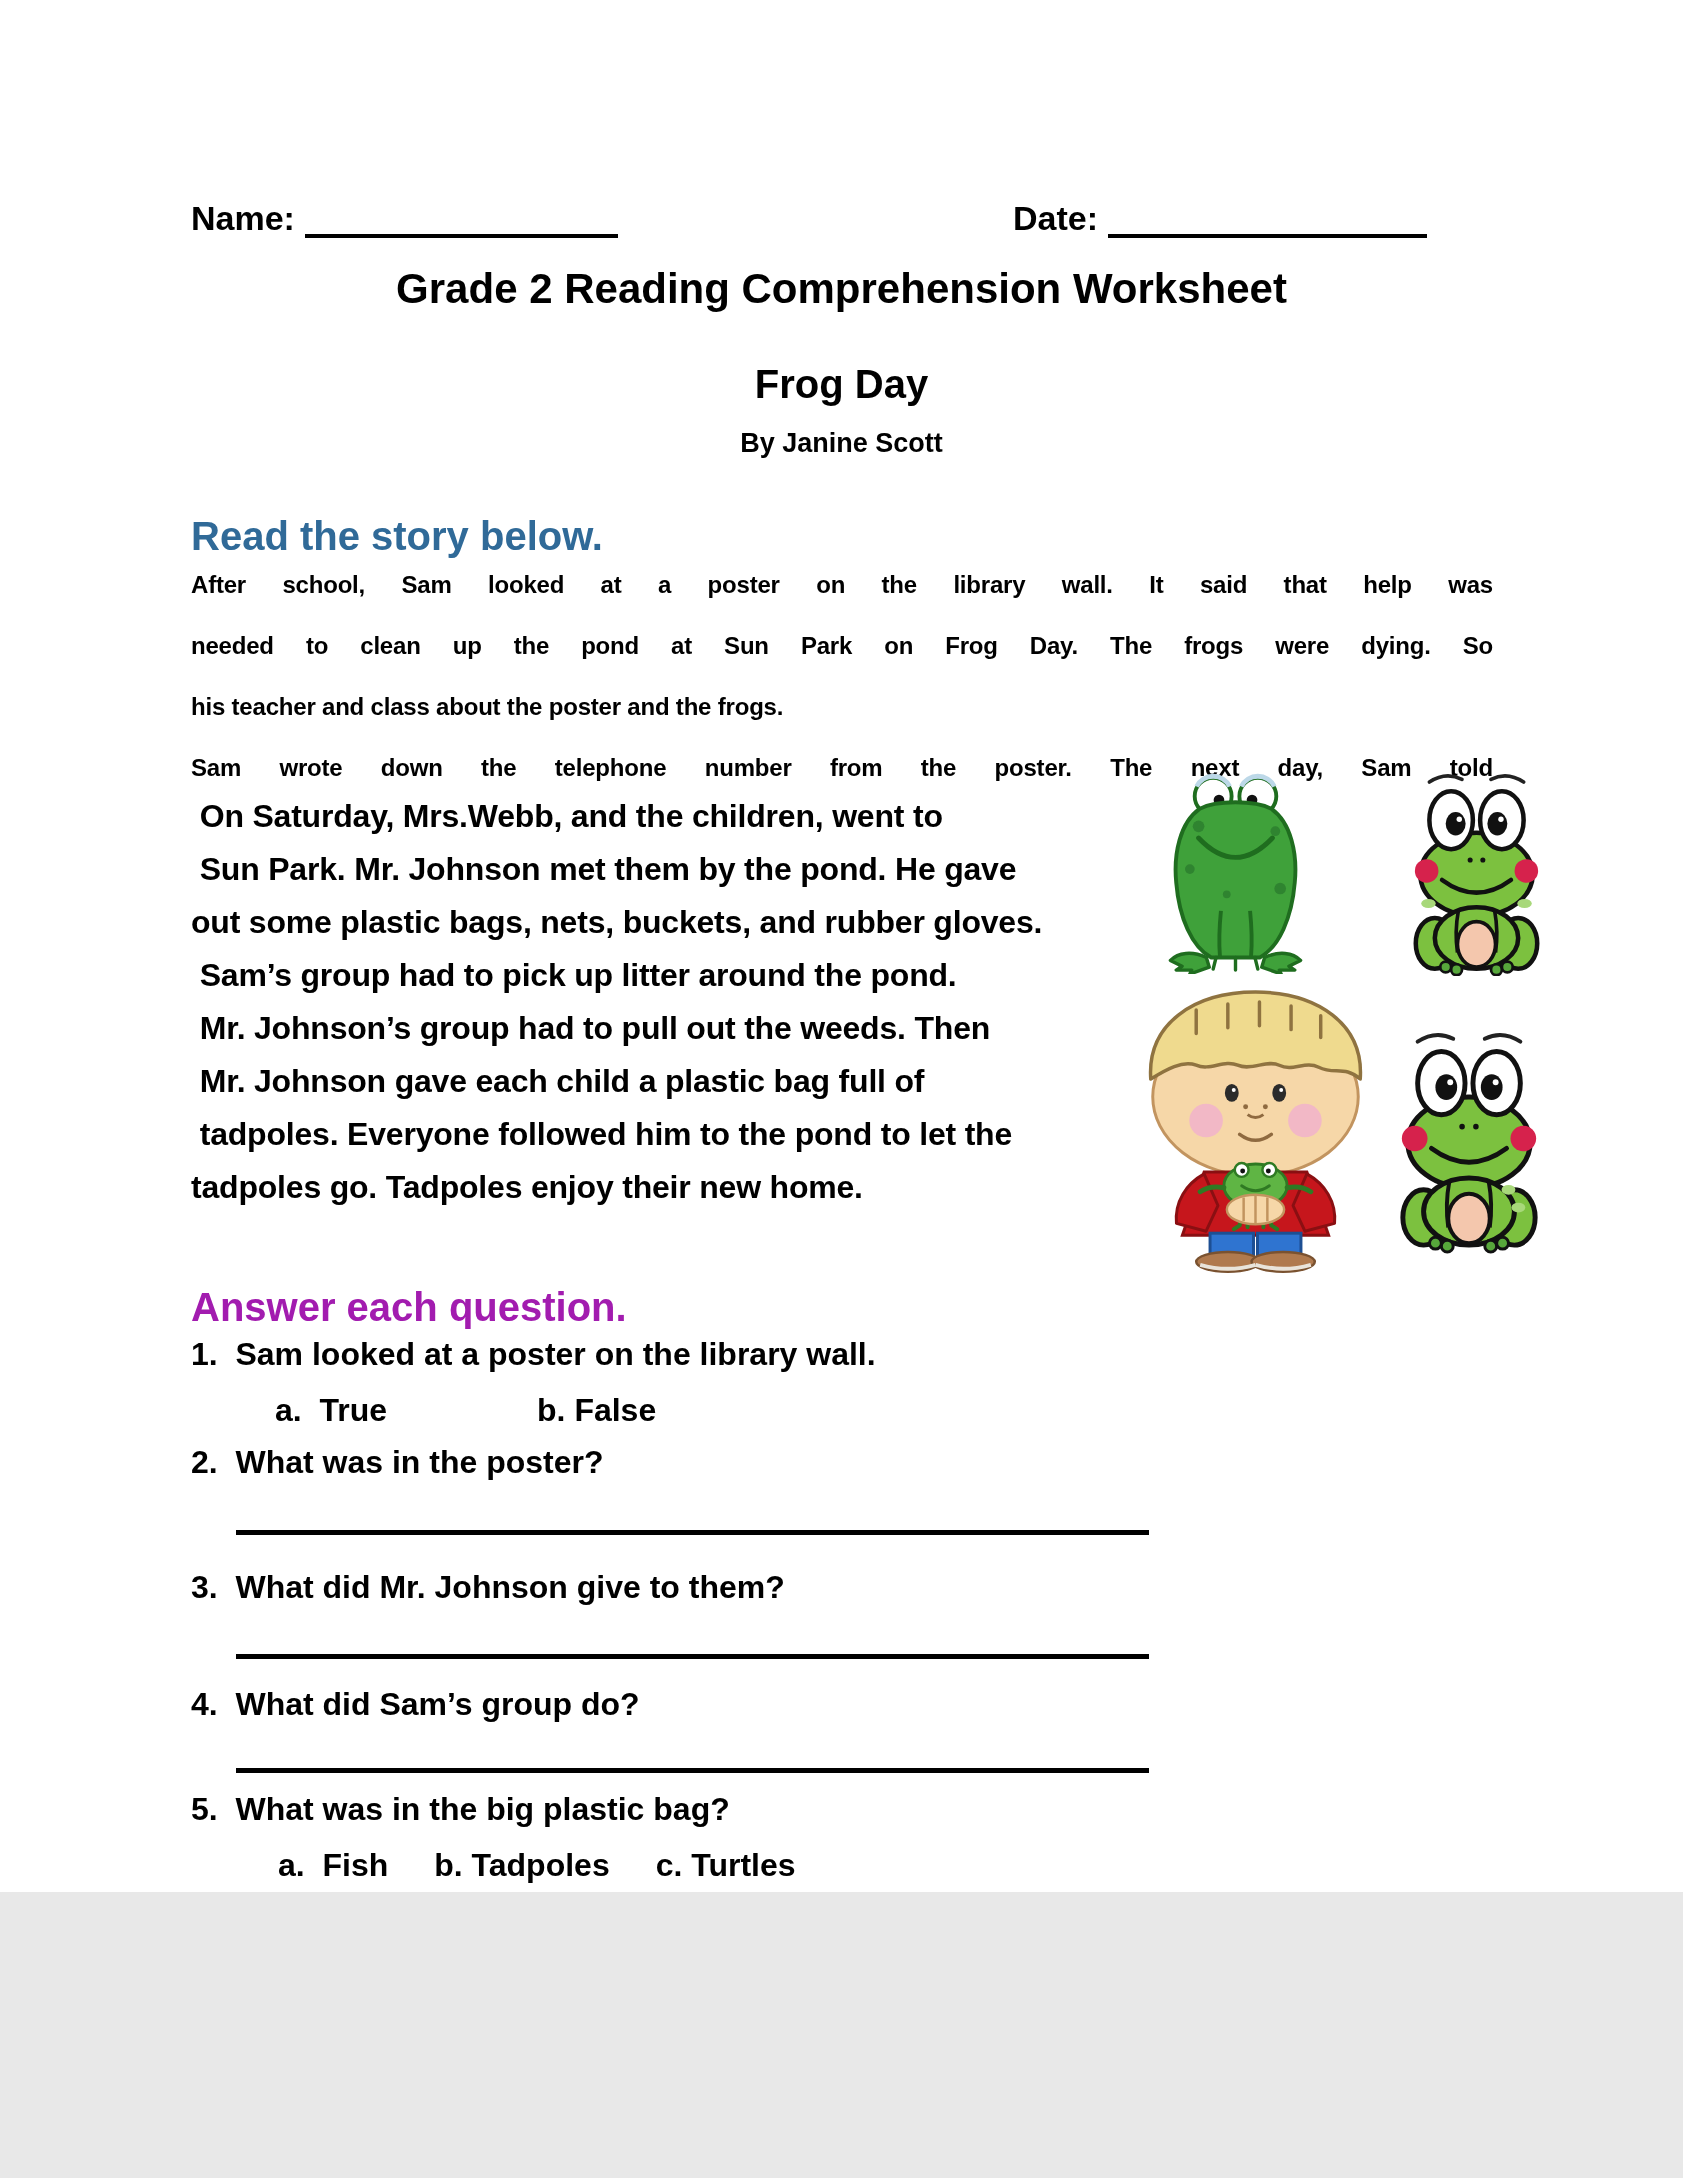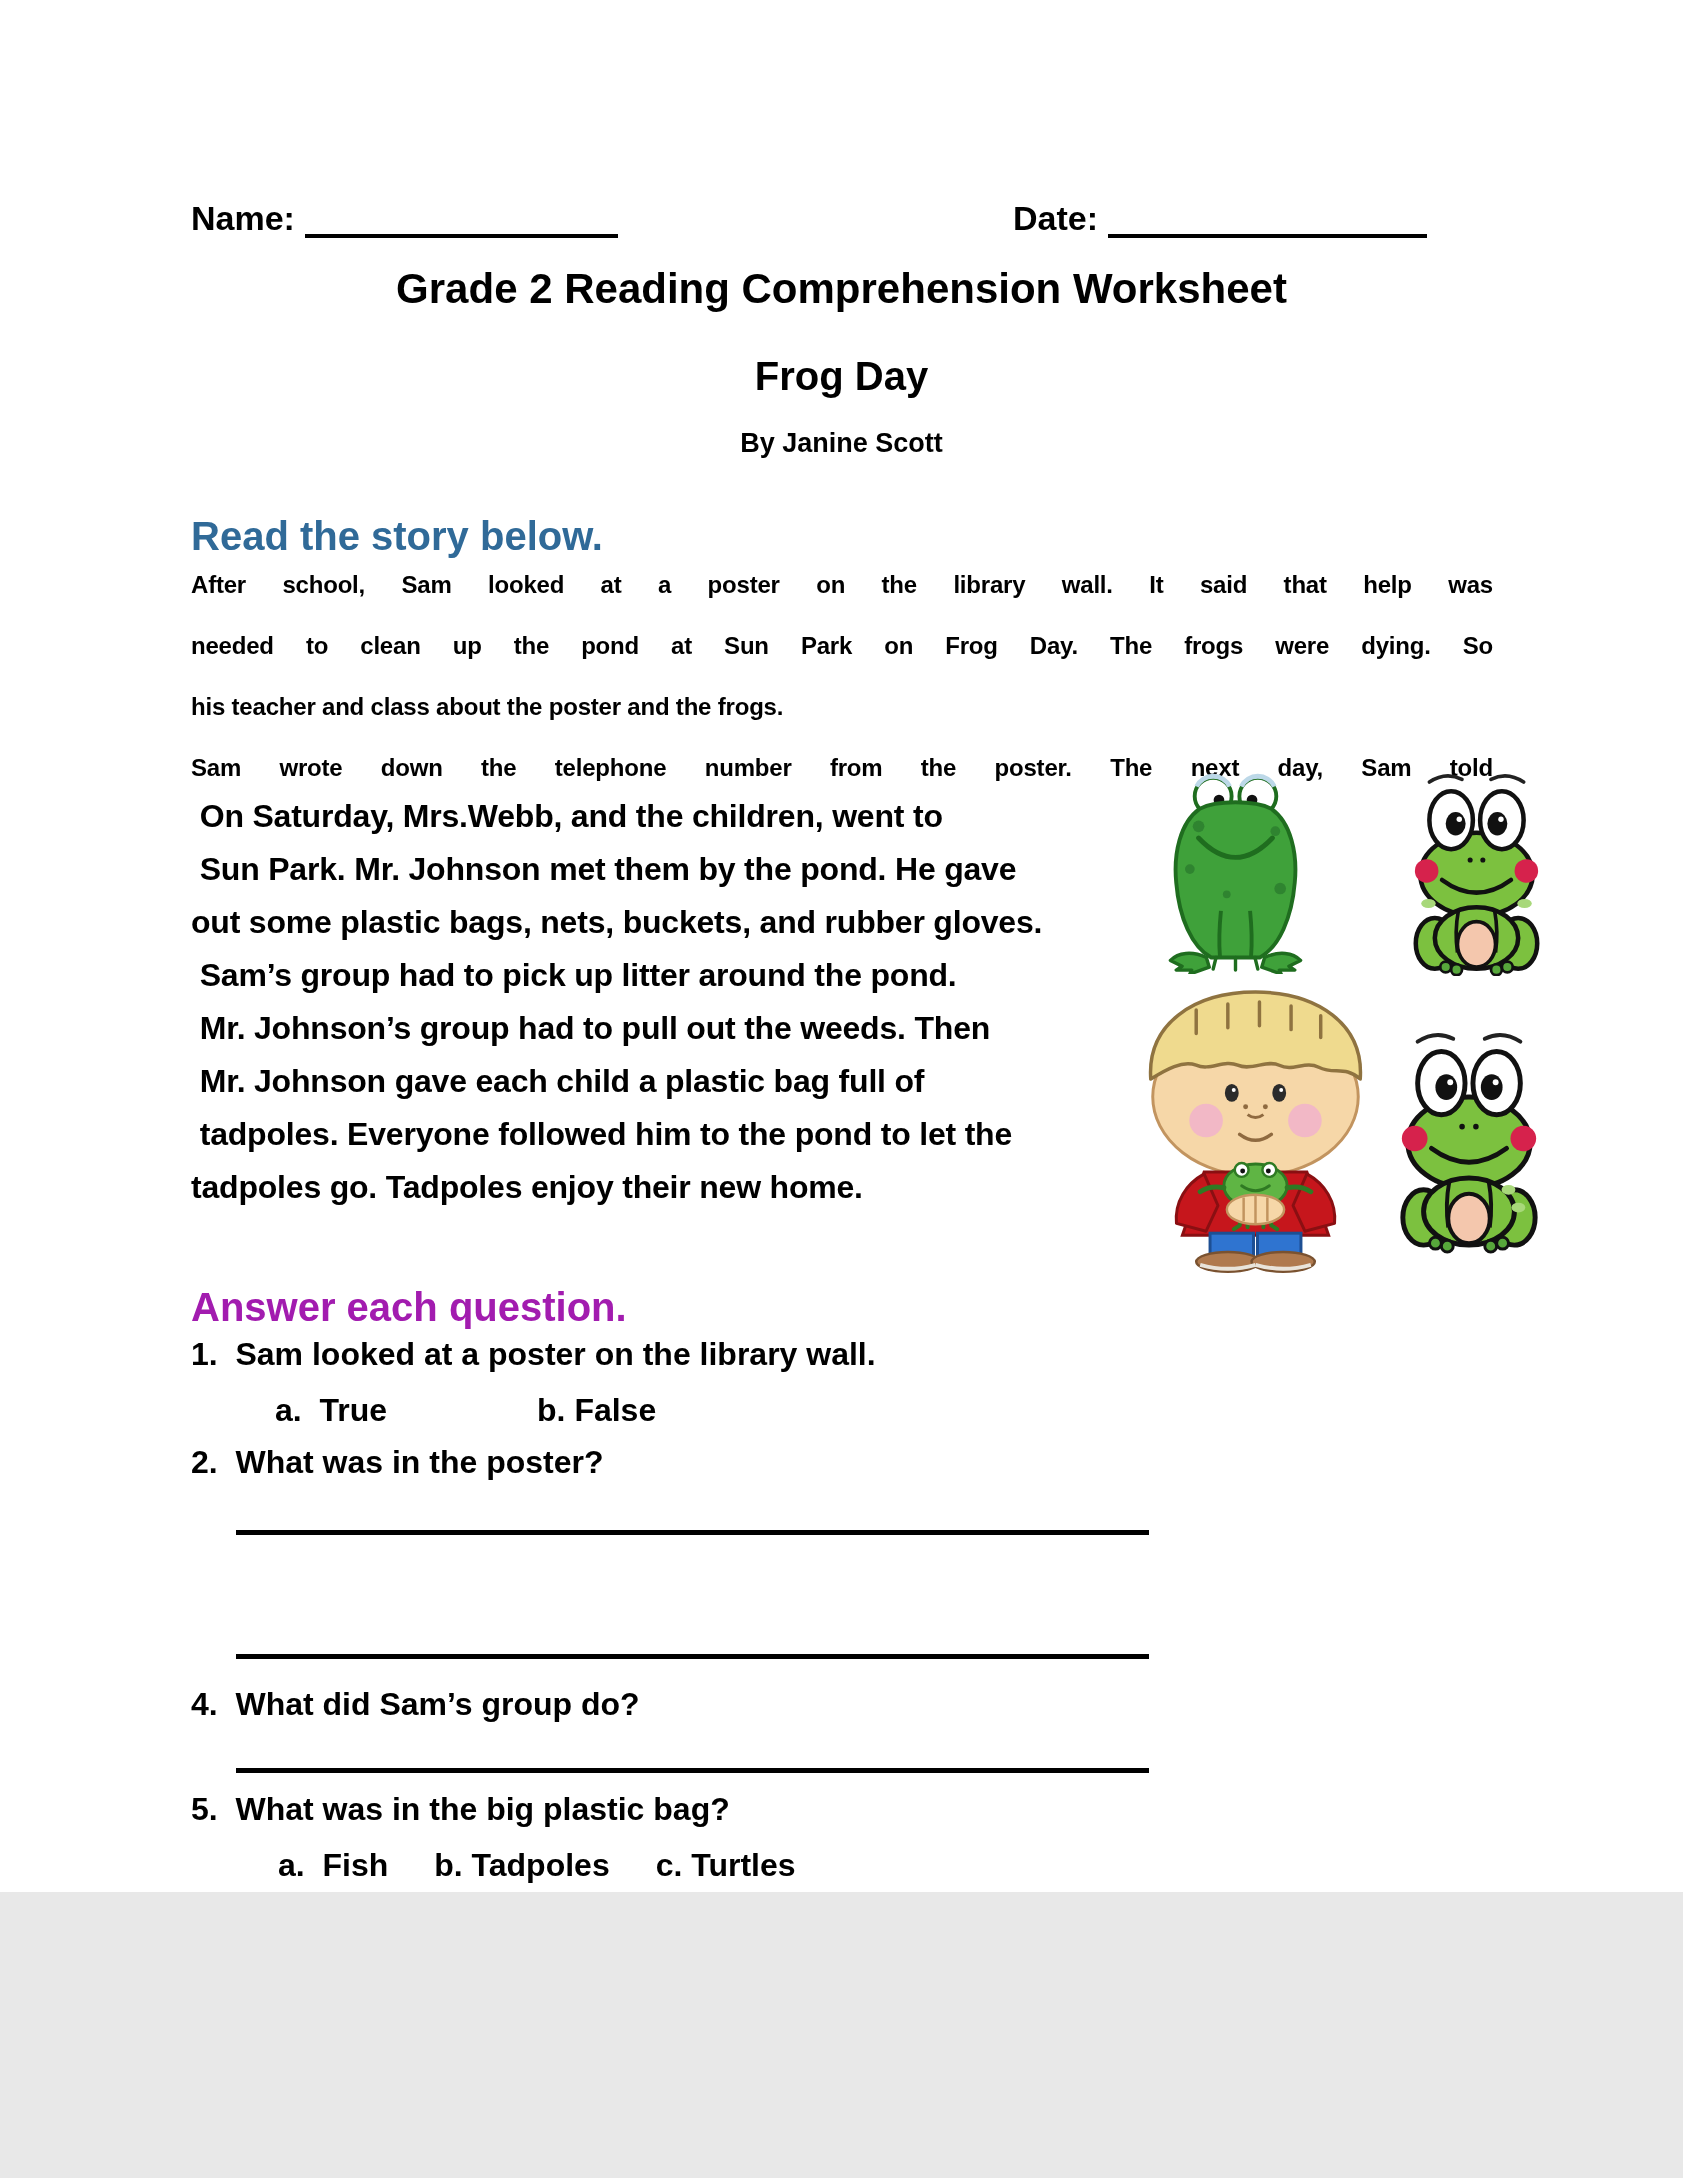--- a/index.html
+++ b/index.html
@@ -16,21 +16,21 @@
   
   .hdr-field{position:absolute;top:199px;font-size:34px;white-space:pre;}
   .hdr-name{left:191px;}
   .hdr-date{left:1013px;}
   .fill-line{display:inline-block;border-bottom:4px solid #000;height:34px;vertical-align:bottom;margin-left:10px;}
   .fill-line.name{width:313px;}
   .fill-line.date{width:319px;}
   
   .title{position:absolute;left:0;width:100%;text-align:center;font-size:42px;}
   .doc-title{top:265px;}
-  .story-title{top:354px;font-size:40px;}
+  .story-title{top:362px;font-size:40px;}
   .author{top:428px;font-size:27px;}
   
   .section-head{position:absolute;left:191px;font-size:40px;}
   .read-head{top:514px;}
   .answer-head{top:1285px;}
   
   .para1{position:absolute;left:191px;top:554px;width:1302px;font-size:24px;line-height:61px;letter-spacing:-0.2px;}
   .para1 .jline{text-align:justify;text-align-last:justify;}
   .para1 .jline.last{text-align:left;text-align-last:left;}
   .para2{position:absolute;left:191px;top:790px;width:936px;font-size:32px;line-height:53px;letter-spacing:-0.2px;}
@@ -223,20 +223,21 @@
 
   <div class="q q1">1.  Sam looked at a poster on the library wall.</div>
   <div class="opts opts-q1">
     <span class="opt">a.  True</span>
     <span class="opt">b. False</span>
   </div>
 
   <div class="q q2">2.  What was in the poster?</div>
   <div class="answer-line aline2"></div>
 
+  <div class="q q3">3.  What did Mr. Johnson give to them?</div>
   <div class="answer-line aline3"></div>
 
   <div class="q q4">4.  What did Sam’s group do?</div>
   <div class="answer-line aline4"></div>
 
   <div class="q q5">5.  What was in the big plastic bag?</div>
   <div class="opts opts-q5">
     <span class="opt">a.  Fish</span>
     <span class="opt">b. Tadpoles</span>
     <span class="opt">c. Turtles</span>

